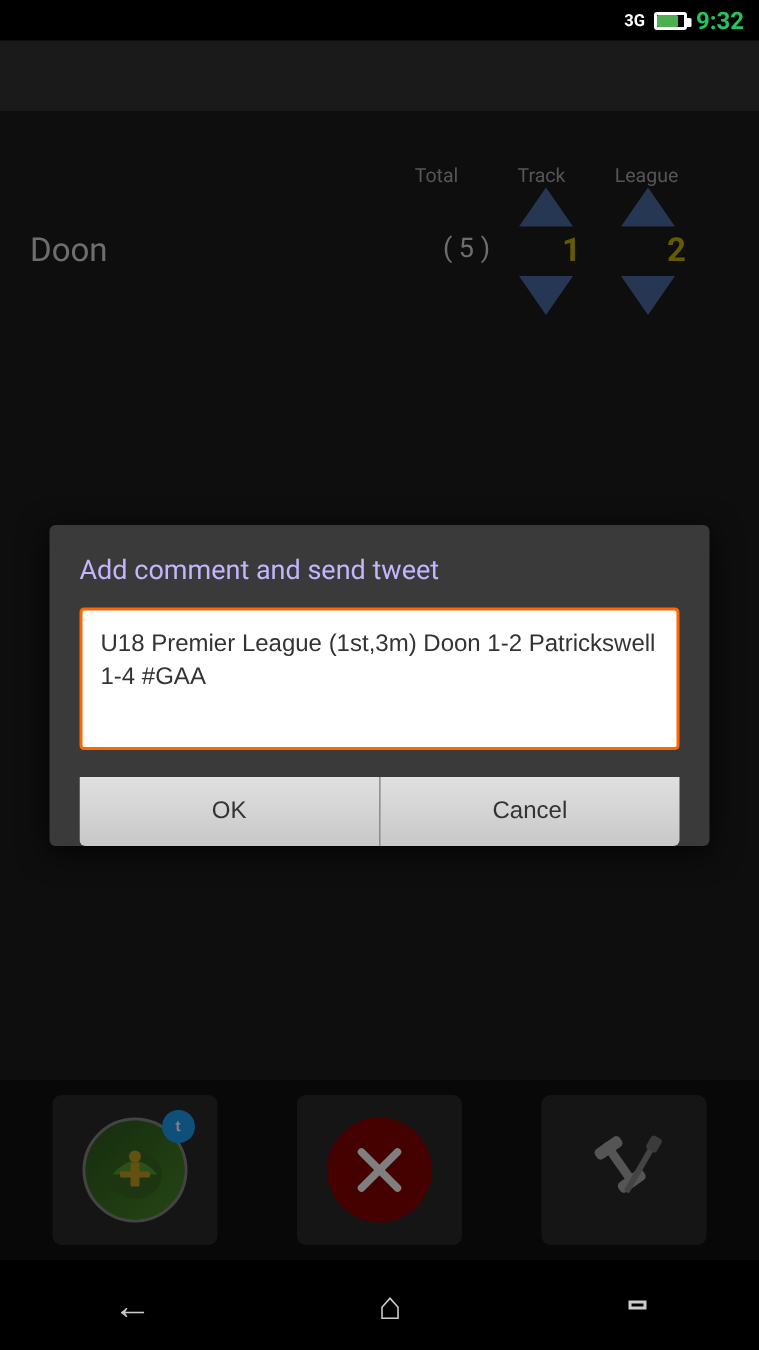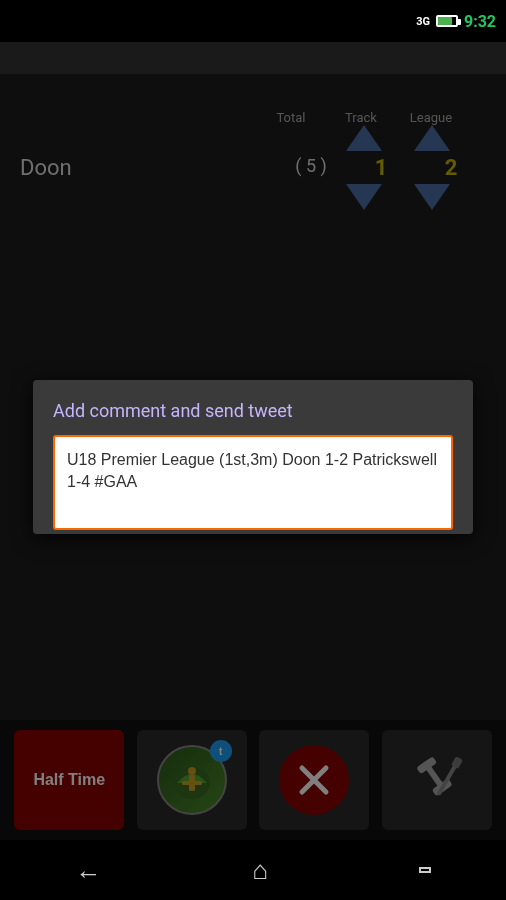--- a/index.html
+++ b/index.html
@@ -8,21 +8,21 @@
       height: 900px;
       background: #1a1a1a;
       font-family: 'Roboto', Arial, sans-serif;
       overflow: hidden;
       position: relative;
     }
 
     
     .status-bar {
       width: 100%;
-      height: 42px;
+      height: 27px;
       background: #000;
       display: flex;
       align-items: center;
       justify-content: flex-end;
       padding: 0 10px;
       gap: 6px;
     }
     .status-bar-signal {
       color: #fff;
       font-size: 11px;
@@ -466,41 +466,42 @@
         <div class="arrow-down arrow-down-hidden"></div>
         <div class="arrow-down"></div>
         <div class="arrow-down"></div>
       </div>
     </div>
 
     <div class="dialog-overlay">
       <div class="dialog">
         <div class="dialog-title">Add comment and send tweet</div>
         <textarea class="dialog-textarea" rows="3" style="">U18 Premier League (1st,3m) Doon 1-2 Patrickswell 1-4 #GAA</textarea>
+        <div class="dialog-buttons">
+          <button class="dialog-btn">OK</button>
+          <button class="dialog-btn">Cancel</button>
+        </div>
       </div>
     </div>
 
     <div class="timer-section" style="margin-top: 200px;">
       <div class="timer-label">Match Timer</div>
       <div class="timer-controls">
         <span class="timer-display">04:00</span>
         <div style="display:flex; flex-direction:column; gap:4px;">
           <span class="timer-arrow-up">▲</span>
           <span class="timer-arrow-down">▼</span>
         </div>
       </div>
     </div>
 
   </div>
 
   <div class="bottom-toolbar">
 
-    <button class="toolbar-btn-halftime">
-      <span>Half Time</span>
-    </button>
 
     <button class="toolbar-btn-logo">
       <div class="gaa-crest">
         <div class="gaa-crest-inner">
           <svg width="50" height="50" viewBox="0 0 50 50">
             <ellipse cx="25" cy="28" rx="18" ry="16" fill="#3a6b20"></ellipse>
             <path d="M10 28 Q25 10 40 28" fill="#5a9e30"></path>
             <rect x="22" y="20" width="6" height="16" fill="#c8a020" rx="1"></rect>
             <rect x="15" y="26" width="20" height="4" fill="#c8a020" rx="1"></rect>
             <circle cx="25" cy="16" r="4" fill="#c8a020"></circle>

